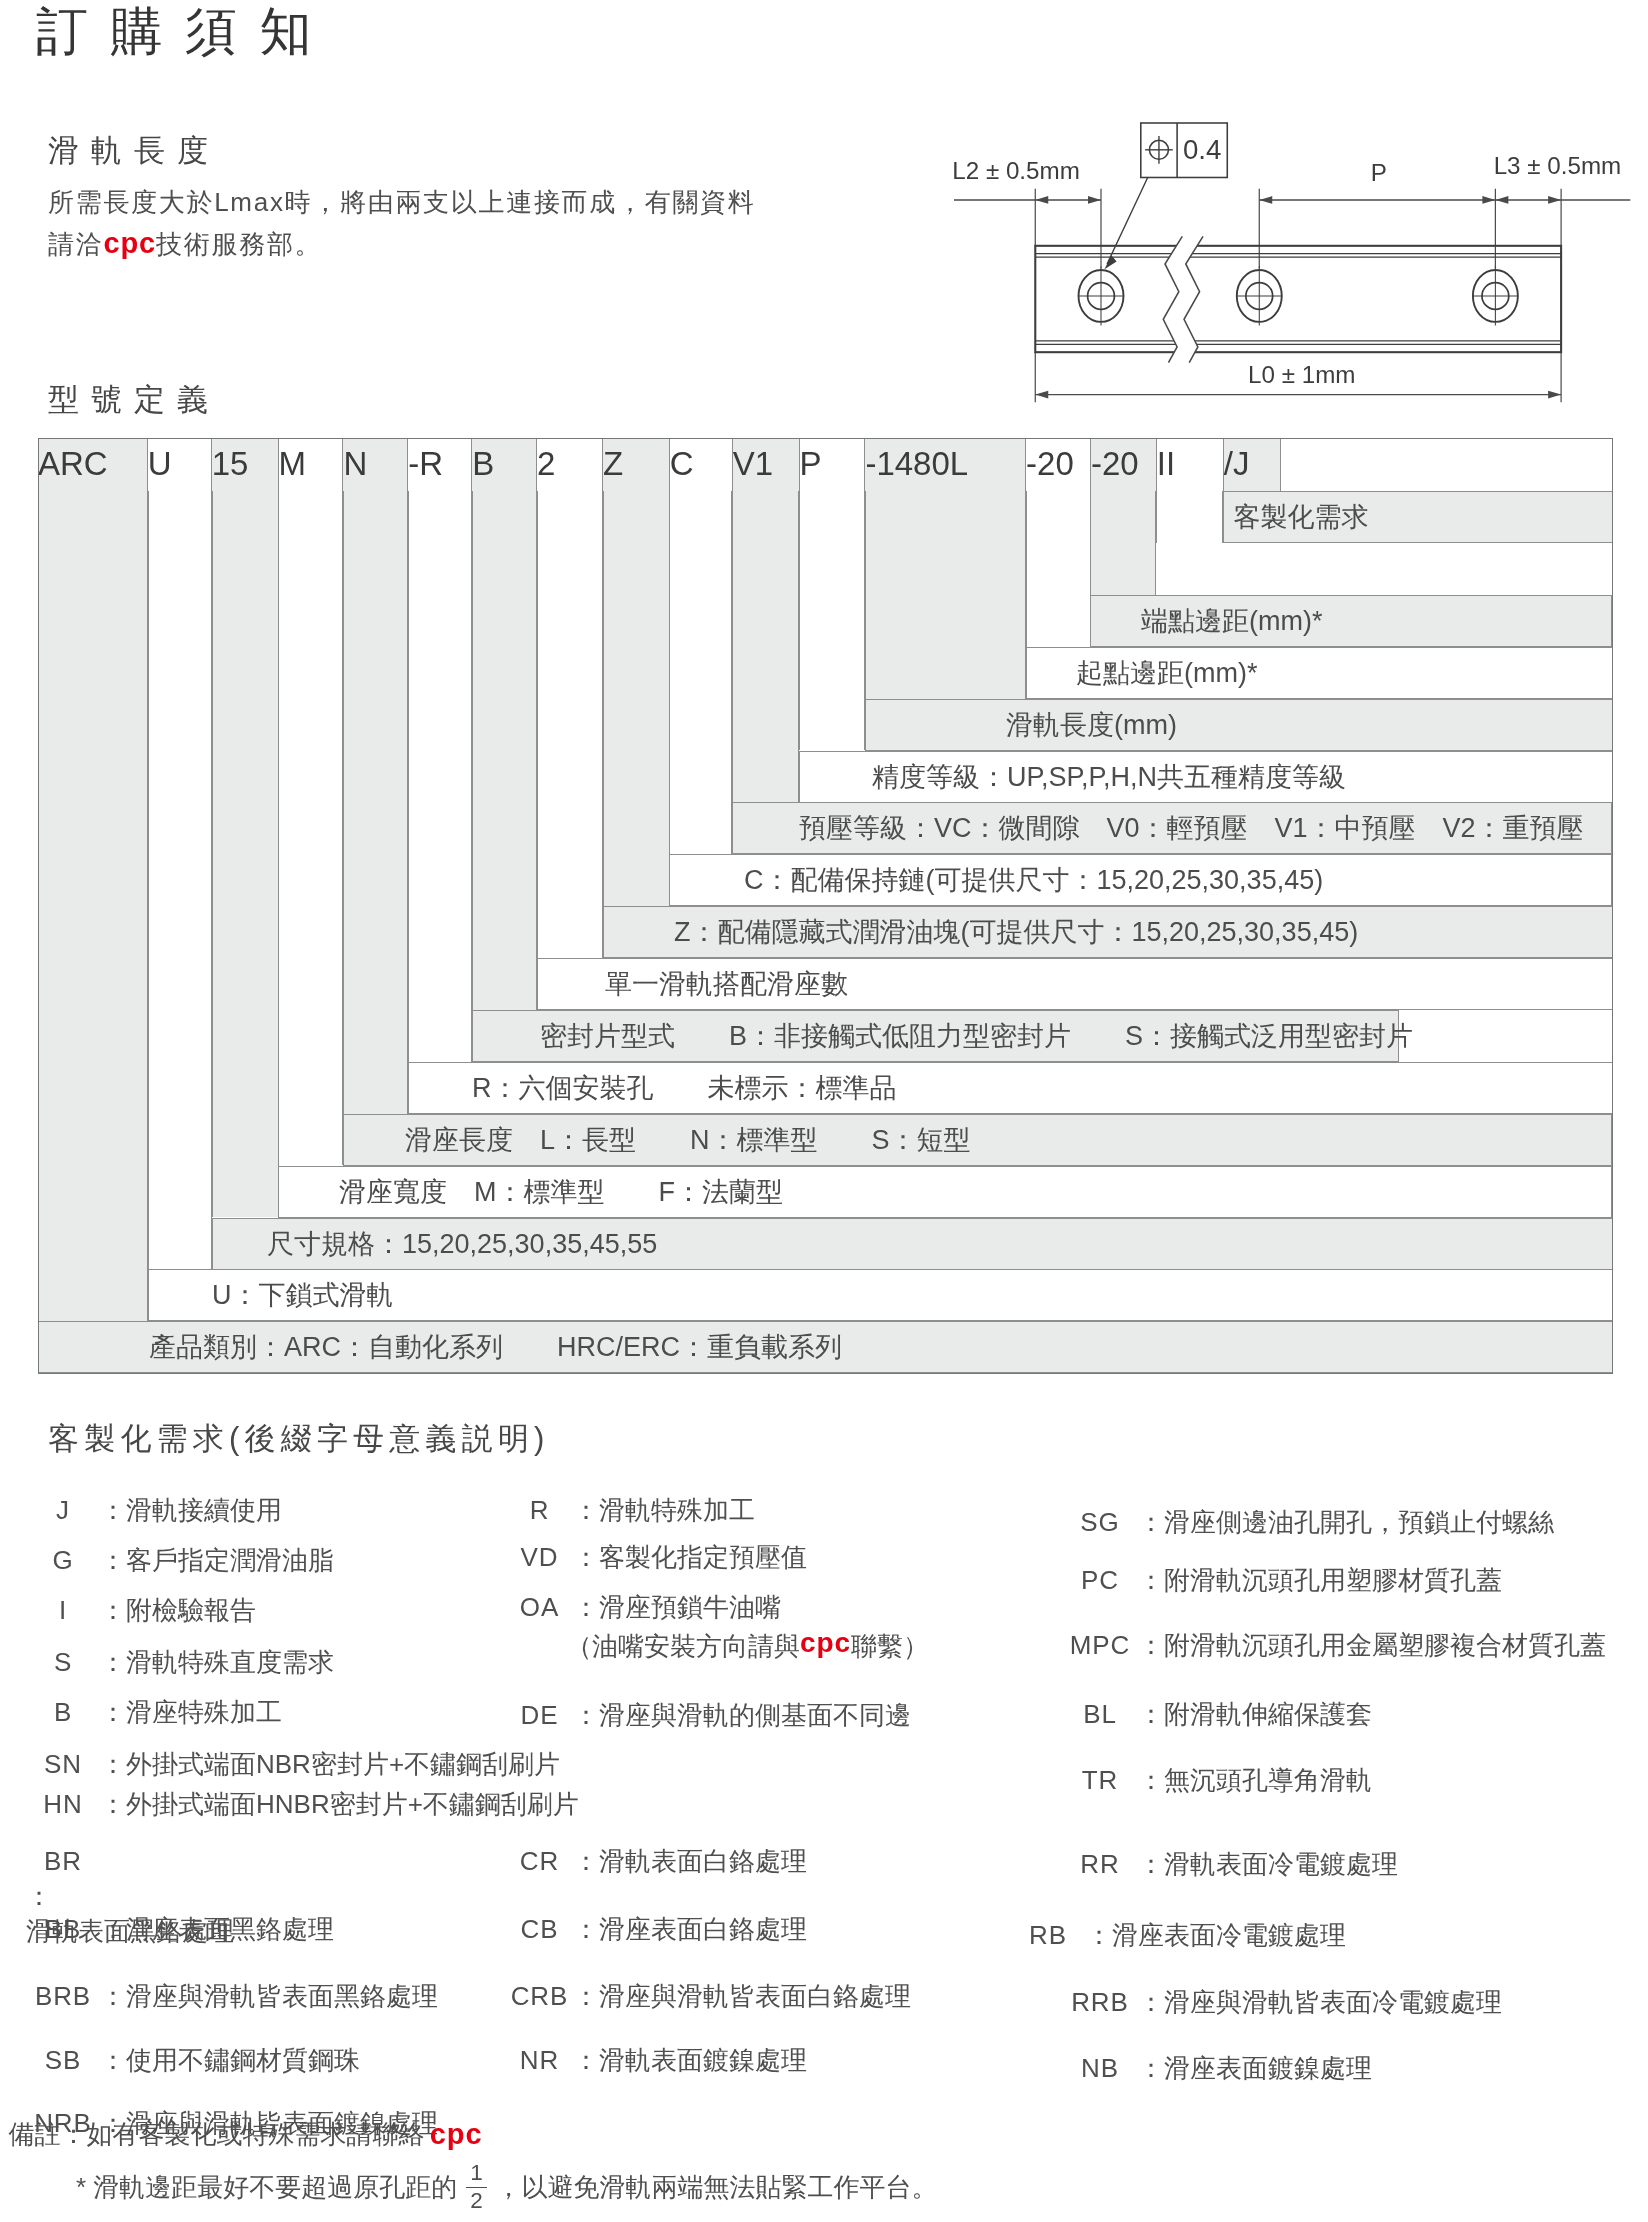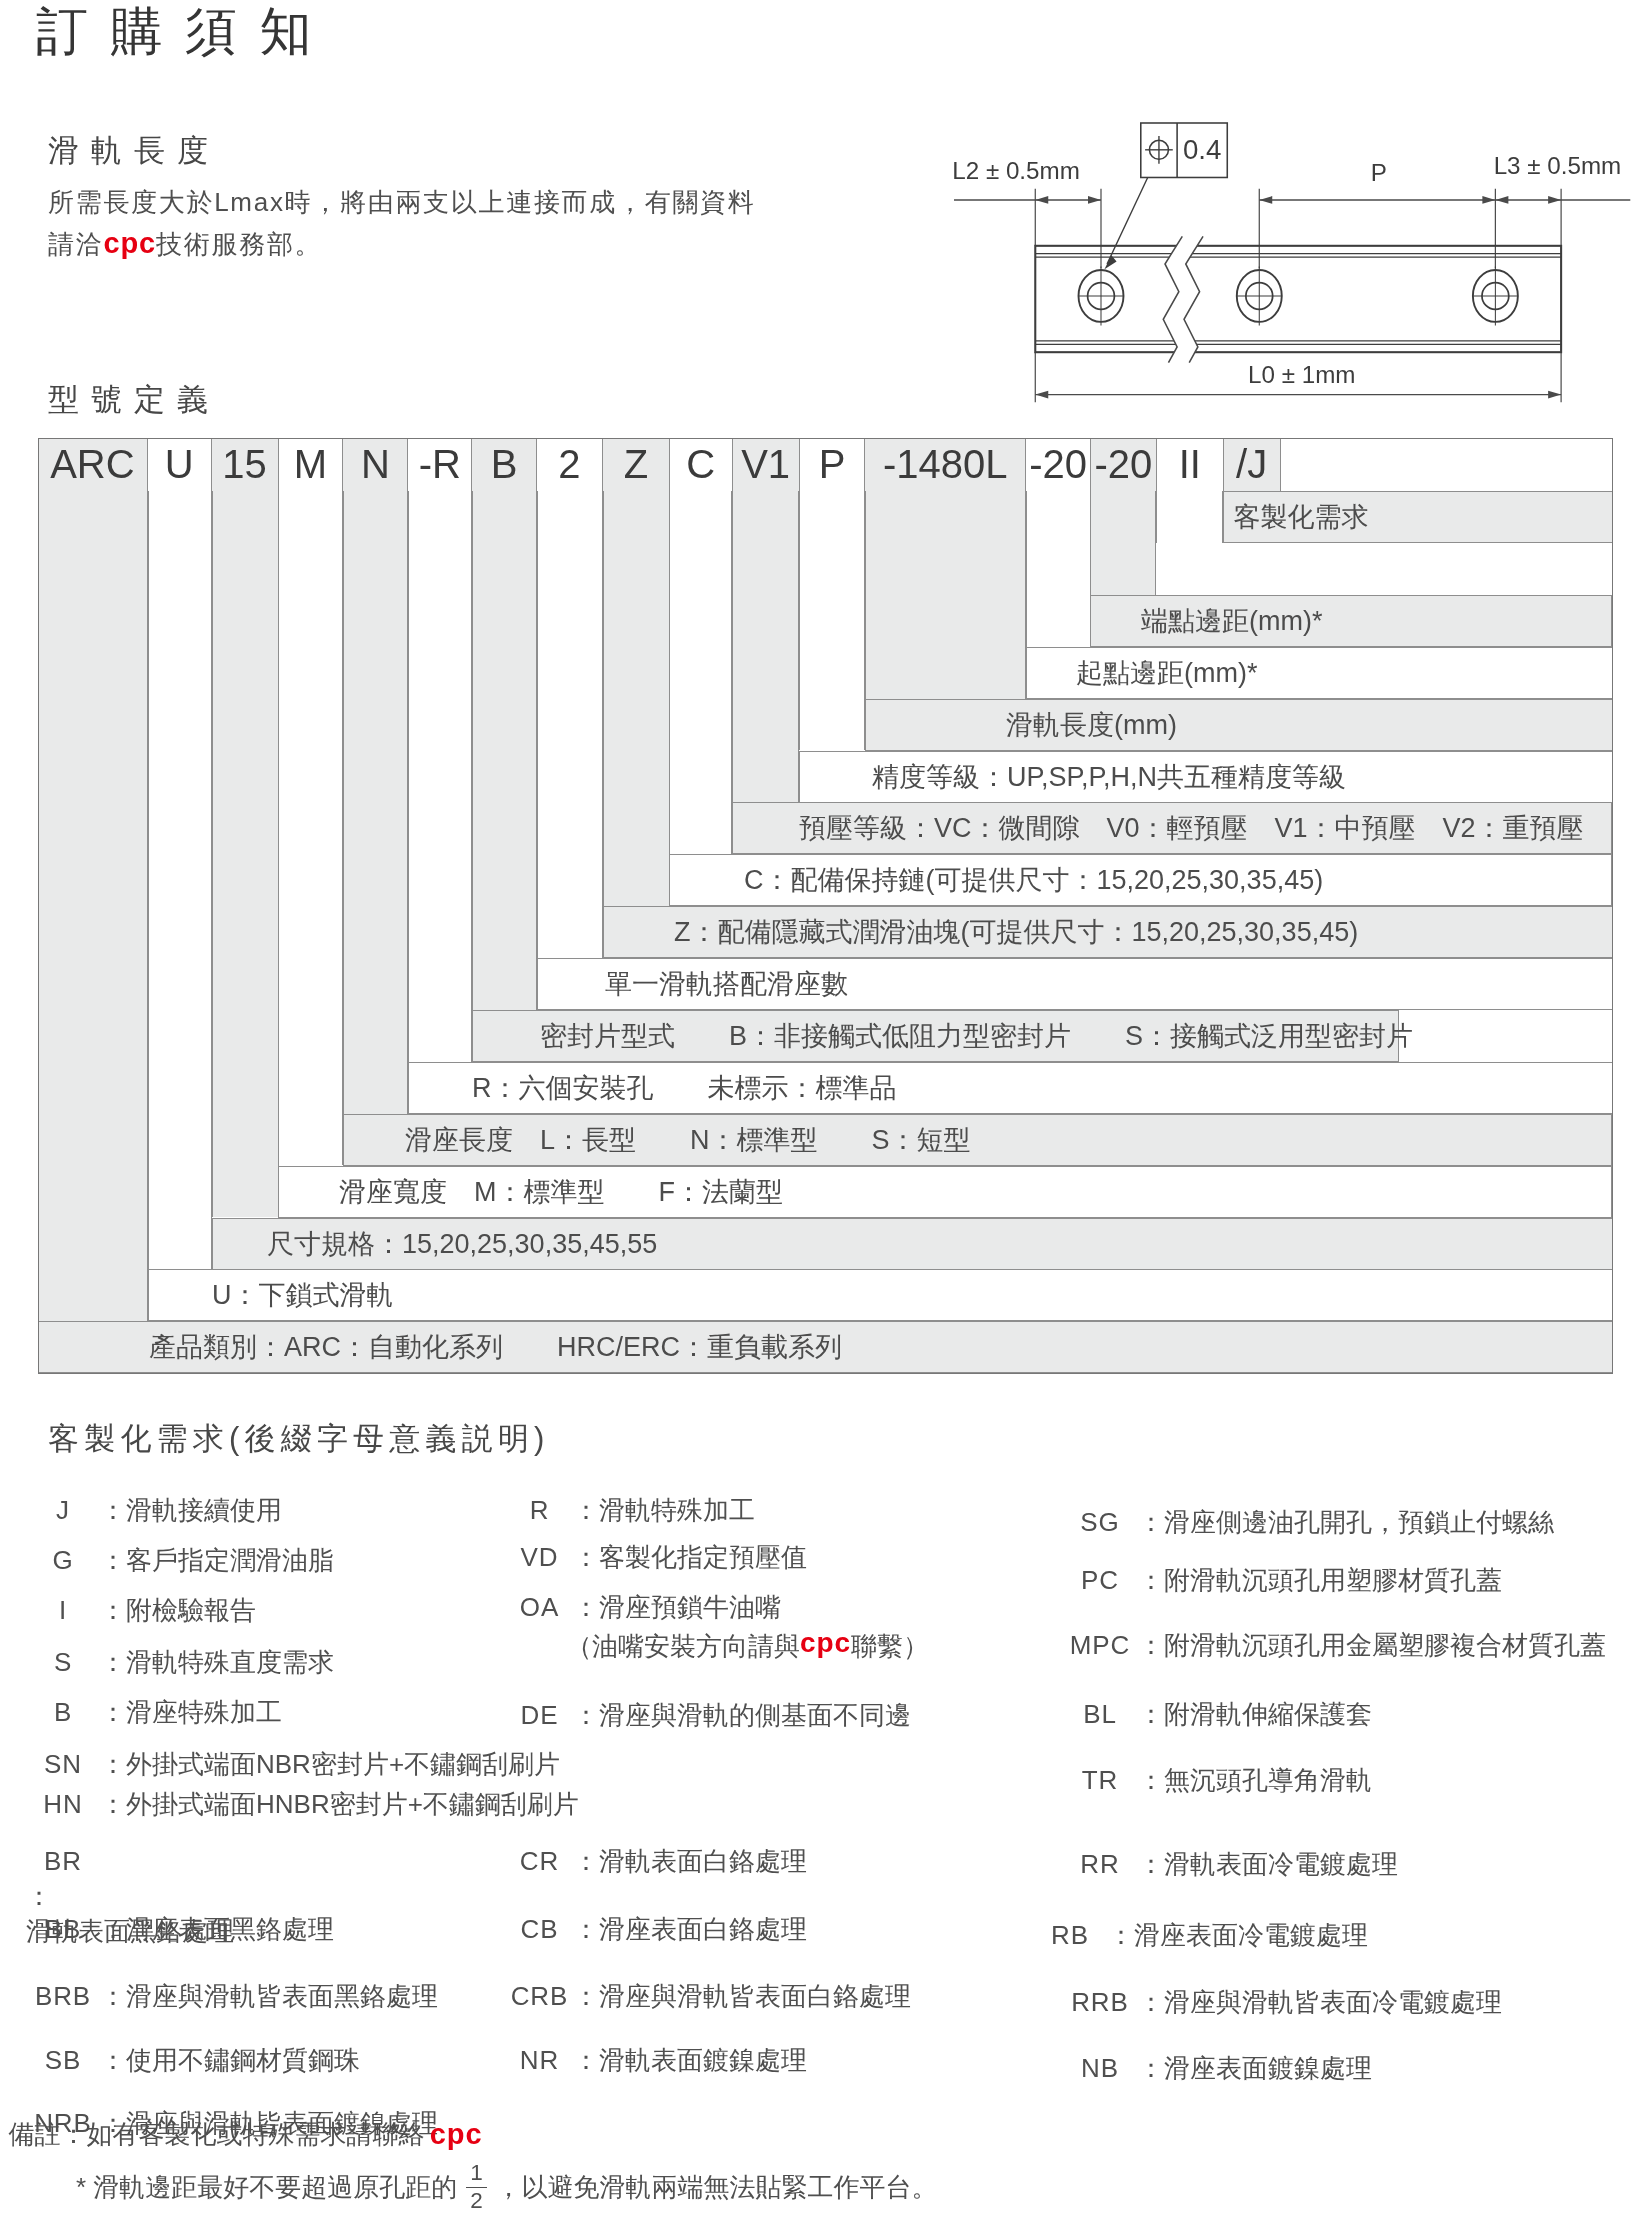--- a/index.html
+++ b/index.html
@@ -4,22 +4,22 @@
 <style>
   html,body{margin:0;padding:0;background:#ffffff;}
   #canvas{position:relative;width:1649px;height:2222px;background:#ffffff;overflow:hidden;
     font-family:"Liberation Sans","DejaVu Sans",sans-serif;color:#4f4f4f;}
   .abs{position:absolute;}
   .page-title{font-size:52px;letter-spacing:22.5px;color:#353535;font-weight:normal;}
   .sec-h{font-size:31px;letter-spacing:12px;color:#474747;white-space:nowrap;}
   .body-line{font-size:26px;letter-spacing:1.7px;color:#4f4f4f;white-space:nowrap;}
   .cpc{color:#e60012;font-weight:bold;font-size:29px;letter-spacing:0.9px;line-height:1;}
   
-  .hc{box-sizing:border-box;height:54px;line-height:52px;text-align:center;
-      font-size:40px;color:#3b3b3b;border-right:0.9px solid #8e8e8e;white-space:nowrap;}
+  .hc{box-sizing:border-box;height:54px;line-height:52px;
+      font-size:33px;color:#3b3b3b;border-right:0.9px solid #8e8e8e;white-space:nowrap;}
   .g{background:#e9eaea;} .w{background:#ffffff;}
   .band{position:absolute;box-sizing:border-box;border-left:0.9px solid #8e8e8e;border-right:0.9px solid #8e8e8e;}
   .step{position:absolute;box-sizing:border-box;border:0.9px solid #8e8e8e;height:52px;
         font-size:27px;line-height:50px;color:#4c4c4c;white-space:nowrap;}
   .step span{display:inline-block;}
   .frame{position:absolute;box-sizing:border-box;border:1.7px solid #777777;pointer-events:none;}
   
   .sfx{position:absolute;display:flex;align-items:flex-start;font-size:26px;color:#4f4f4f;white-space:nowrap;line-height:35px;}
   .sfx .code{display:inline-block;text-align:center;letter-spacing:0.9px;}
   .cw85{width:74px;} .cw78{width:67px;} .cw88{width:76px;}
@@ -315,21 +315,21 @@
       <span class="code cw78">NR</span>
       <span>：</span>
       <span>滑軌表面鍍鎳處理</span>
     </div>
 
   <div class="sfx" style="left:1062px;top:1847px;">
       <span class="code cw88">RR</span>
       <span>：</span>
       <span>滑軌表面冷電鍍處理</span>
     </div>
-  <div class="sfx" style="left:1032px;top:1918px;justify-content:space-between;">
+  <div class="sfx" style="left:1010px;top:1918px;justify-content:space-between;">
       <span class="code cw88">RB</span>
       <span>：</span>
       <span>滑座表面冷電鍍處理</span>
     </div>
   <div class="sfx" style="left:1062px;top:1985px;">
       <span class="code cw88">RRB</span>
       <span>：</span>
       <span>滑座與滑軌皆表面冷電鍍處理</span>
     </div>
   <div class="sfx" style="left:1062px;top:2051px;">

